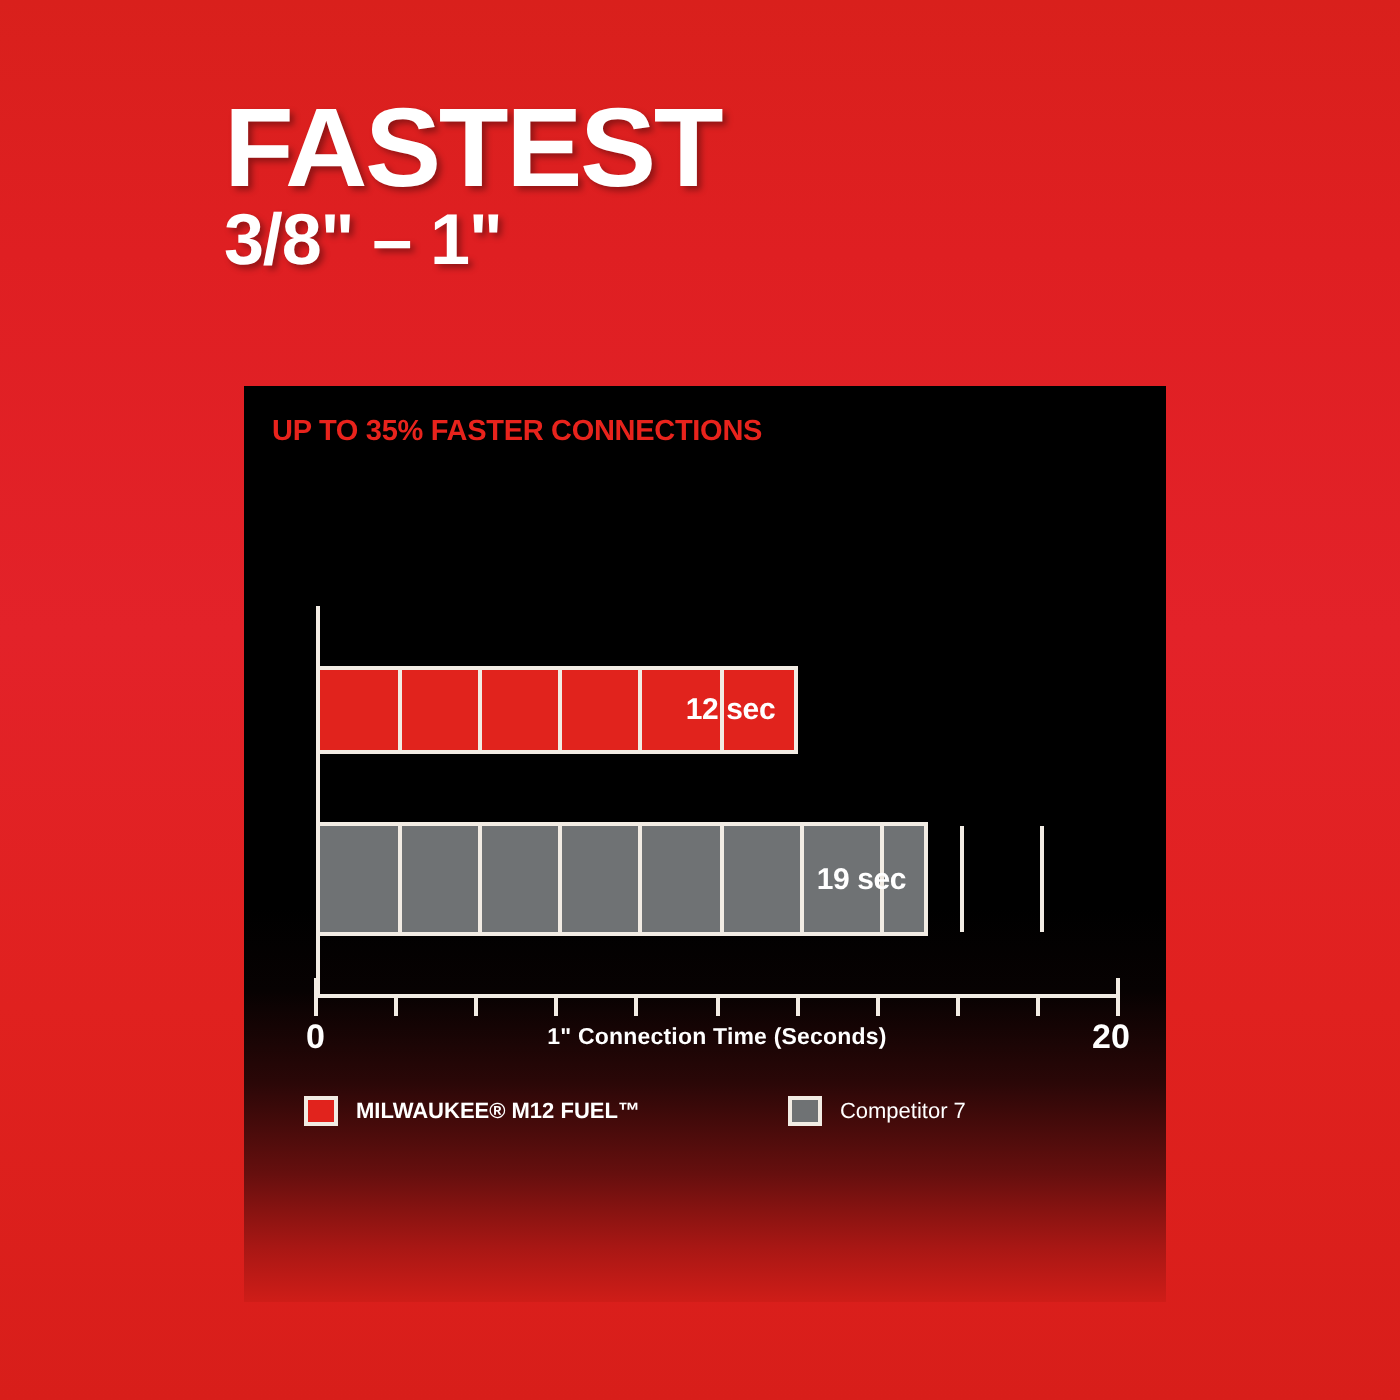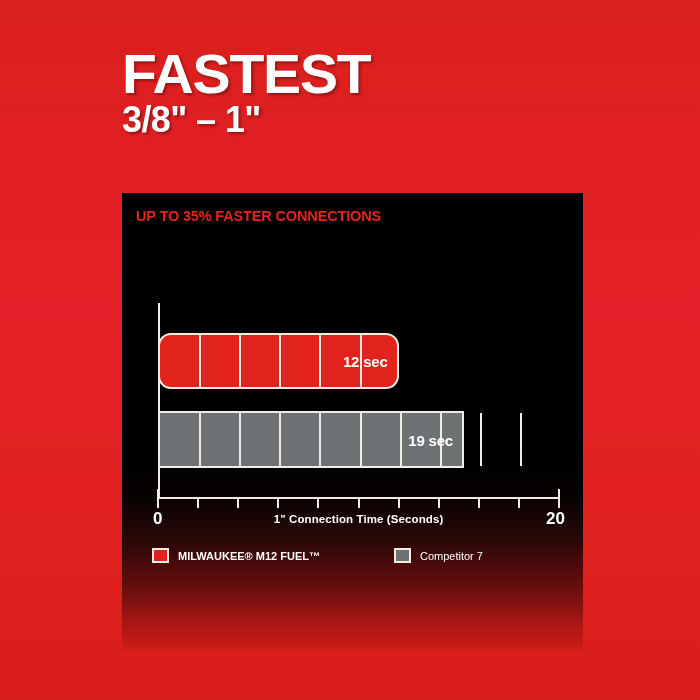--- a/index.html
+++ b/index.html
@@ -23,21 +23,21 @@
                 #DF1F22 18%,
                 #E32229 45%,
                 #E0211F 72%,
                 #D81E1A 100%);
     overflow: hidden;
   }
 
   
   #headline {
     position: absolute;
-    left: 122px;
+    left: 112px;
     top: 48px;
     width: 470px;
     color: #FFFFFF;
     text-shadow: 2px 2px 3px rgba(0,0,0,0.35);
   }
   .hl-1 {
     font-size: 56px;
     font-weight: bold;
     line-height: 0.93;
     letter-spacing: -1.2px;
@@ -173,23 +173,22 @@
     color: #FFFFFF;
     font-size: 15px;
     font-weight: bold;
     letter-spacing: -0.2px;
     white-space: nowrap;
     z-index: 3;
   }
 
   #bar-milwaukee {
     top: 140px;
-    height: 56px;
+    height: 44px;
     background: #E1231D;
-    border-radius: 13px;
   }
   #bar-competitor {
     top: 218px;
     height: 57px;
     background: #6F7274;
   }
 
   
   #legend {
     position: absolute;

